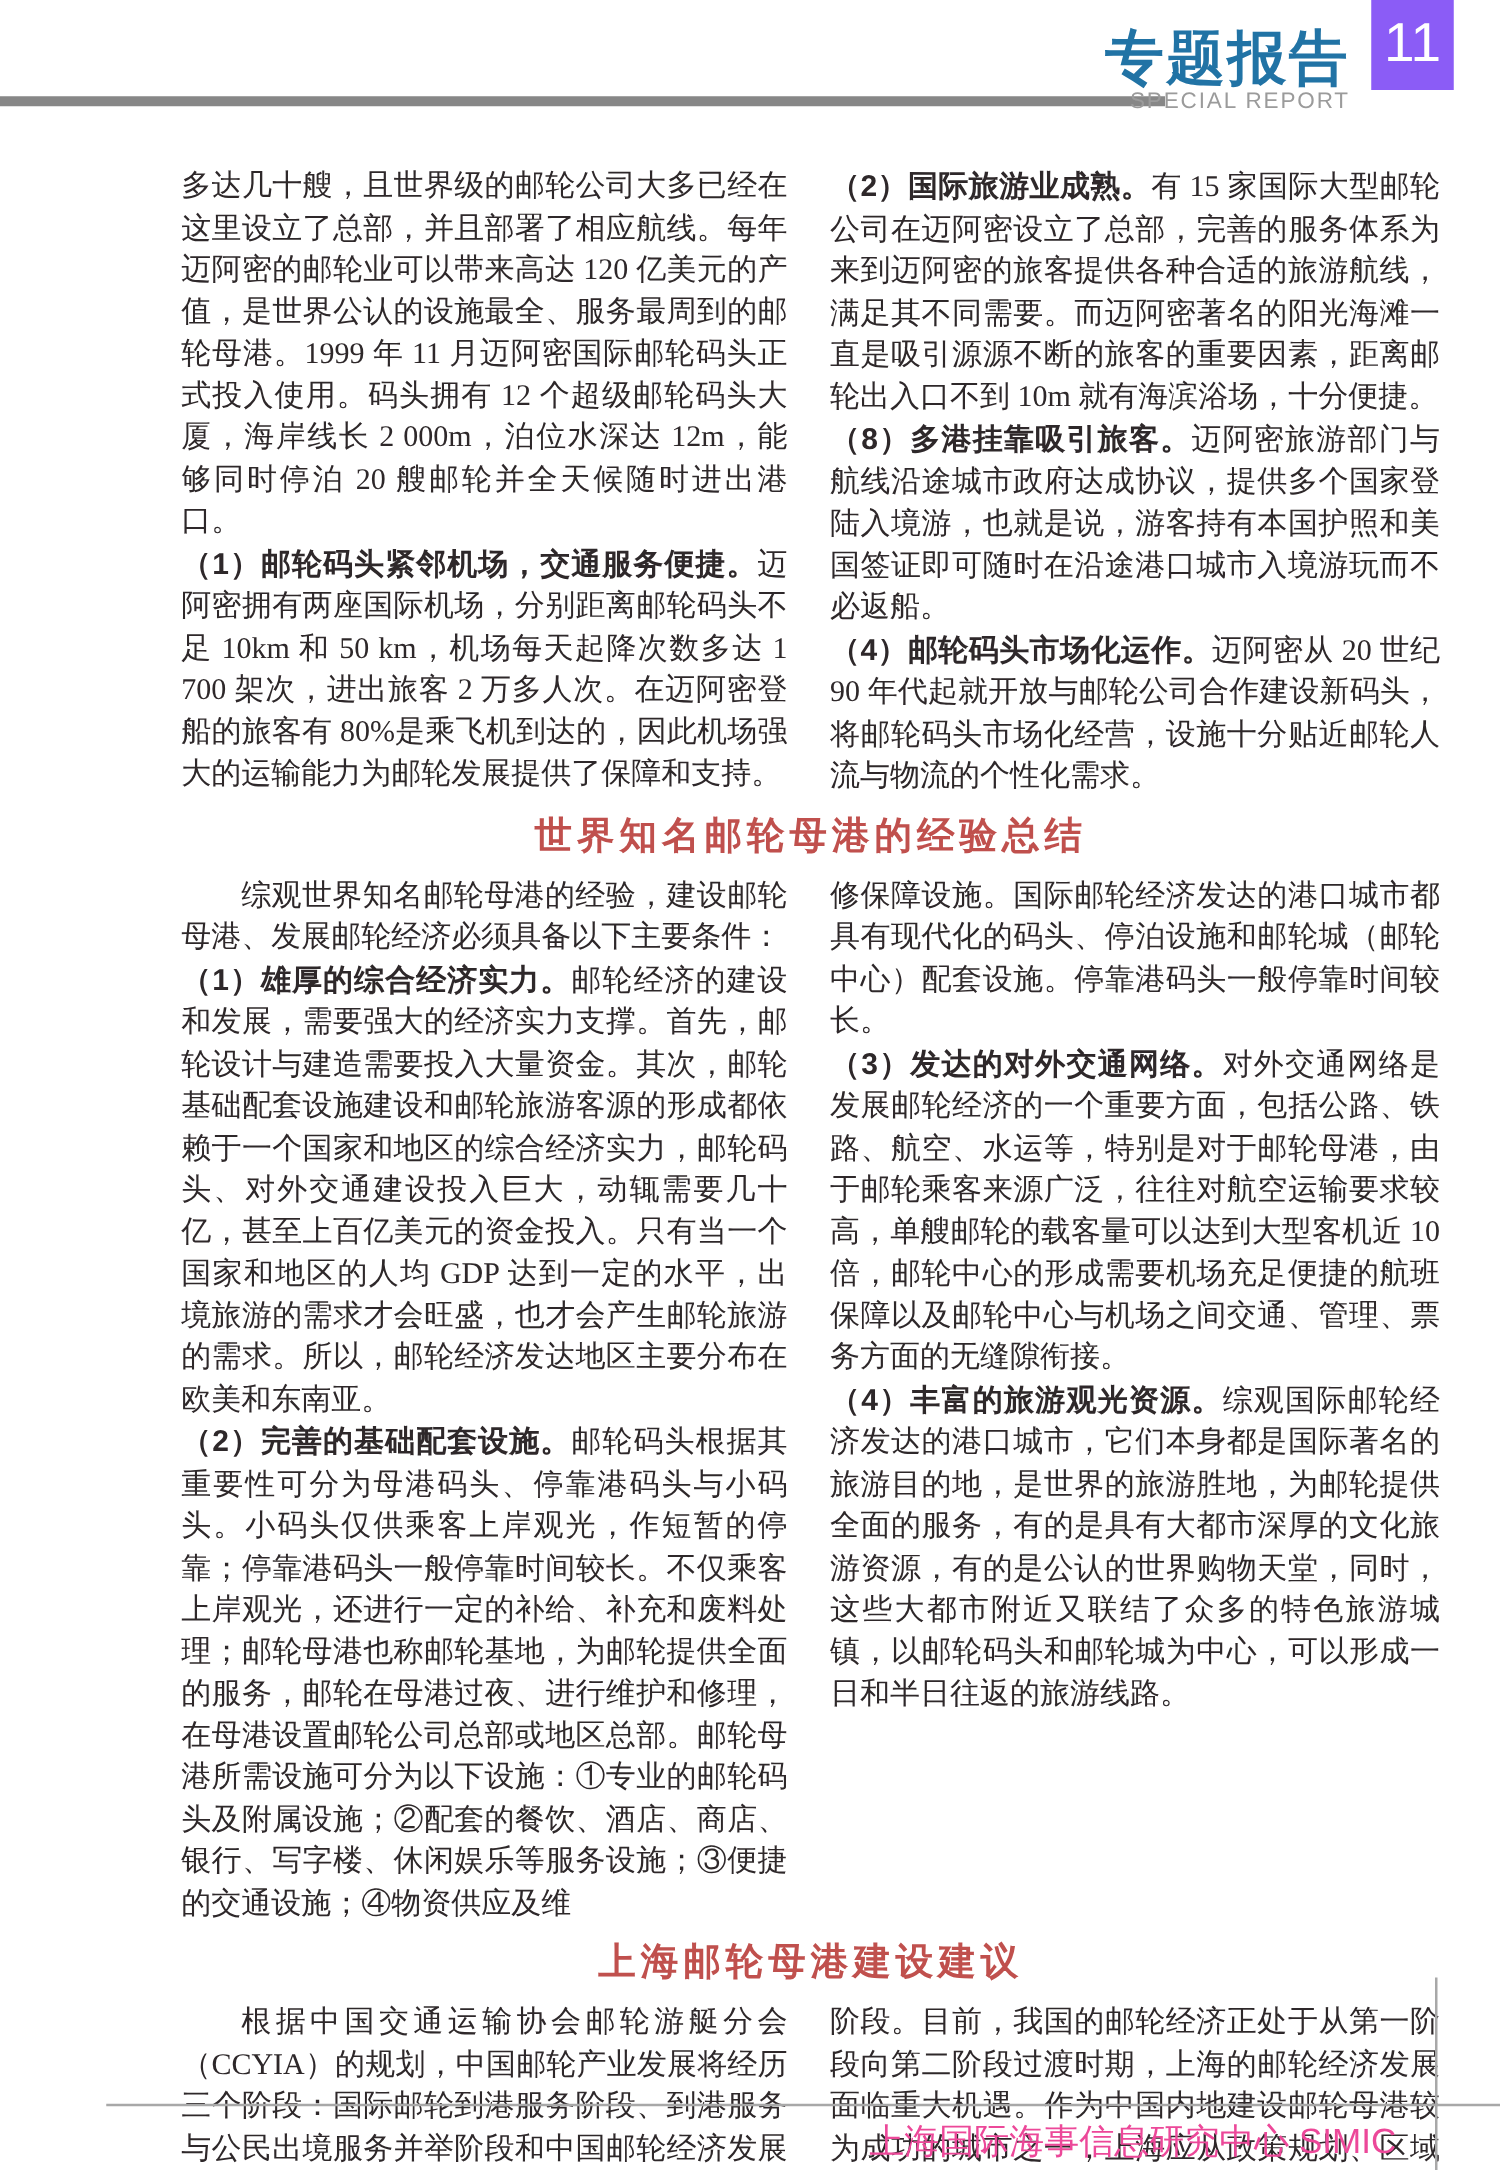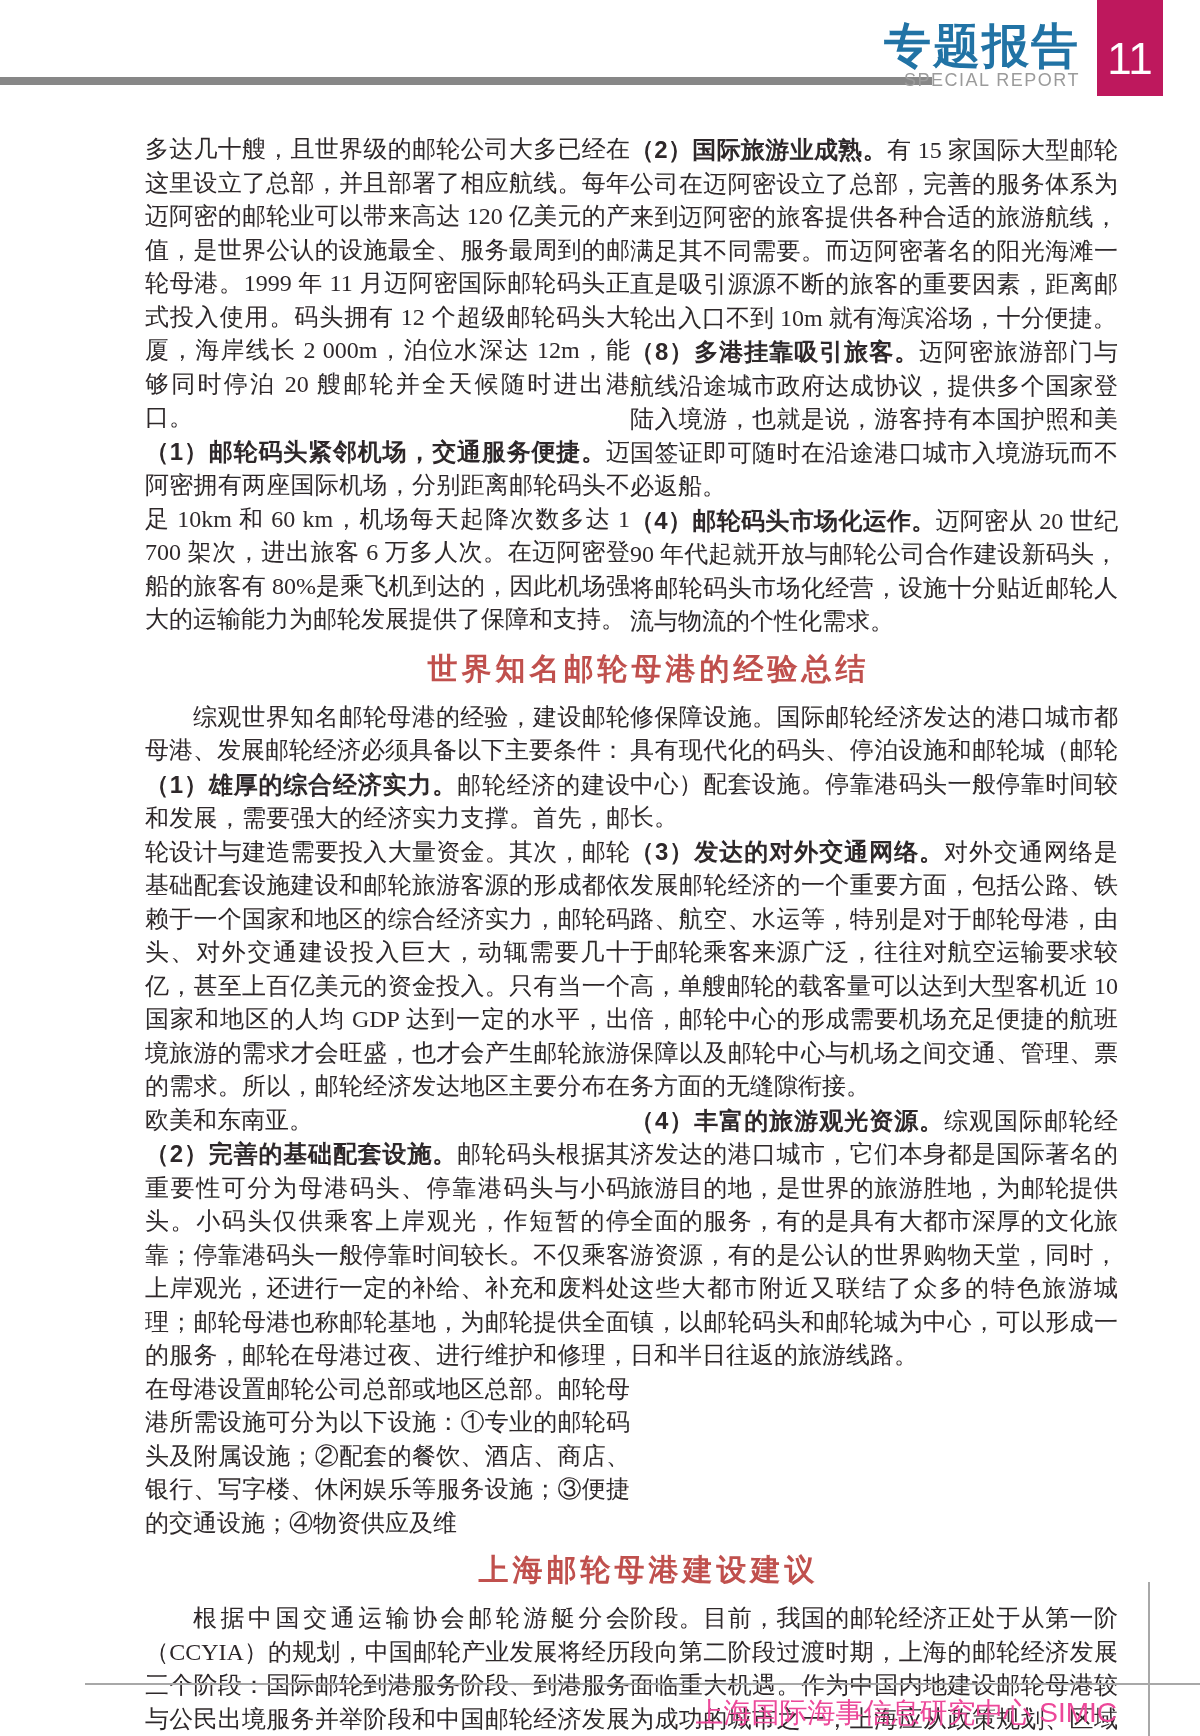--- a/index.html
+++ b/index.html
@@ -25,28 +25,28 @@
     font-weight:bold; font-size:47px; line-height:48px;
     color:#2173a5; letter-spacing:2px;padding-left:44px;
   }
   .title-en {
     font-family:"Liberation Sans", sans-serif;
     font-size:18px; line-height:18px; color:#9b9b9b;
     letter-spacing:1.5px; margin-top:1px;
   }
   .page-badge {
     position:absolute; left:1097px; top:0;
-    width:66px; height:96px; background:#be185d;
+    width:66px; height:72px; background:#8b5cf6;
     color:#ffffff; font-family:"Liberation Sans", sans-serif;
     font-size:44px; display:flex; align-items:flex-end; justify-content:center;
     padding-bottom:12px;
   }
   
   .content { position:absolute; top:133px; left:145px; width:1007px; }
-  .cols { display:flex; }
+  .cols { display:flex; gap:34px; }
   .col {
     font-size:24px; line-height:33.5px;
     text-align:justify; text-justify:inter-ideograph;
   }
   .col.left { width:485px; }
   .col.right { width:488px; }
   .para { text-align:justify; }
   .para.indent { text-indent:2em; }
   .lead { font-weight:bold; font-family:"Liberation Sans", sans-serif; }
   .red-heading {
@@ -82,21 +82,21 @@
     <div class="page-badge">
       <span>11</span>
     </div>
   </header>
 
   <main class="content">
 
     <section class="cols">
       <div class="col left">
           <div class="para"><span class="body-seg">多达几十艘，且世界级的邮轮公司大多已经在这里设立了总部，并且部署了相应航线。每年迈阿密的邮轮业可以带来高达 120 亿美元的产值，是世界公认的设施最全、服务最周到的邮轮母港。1999 年 11 月迈阿密国际邮轮码头正式投入使用。码头拥有 12 个超级邮轮码头大厦，海岸线长 2 000m，泊位水深达 12m，能够同时停泊 20 艘邮轮并全天候随时进出港口。</span></div>
-          <div class="para"><span class="lead">（1）邮轮码头紧邻机场，交通服务便捷。</span><span class="body-seg">迈阿密拥有两座国际机场，分别距离邮轮码头不足 10km 和 60 km，机场每天起降次数多达 1 700 架次，进出旅客 6 万多人次。在迈阿密登船的旅客有 80%是乘飞机到达的，因此机场强大的运输能力为邮轮发展提供了保障和支持。</span></div>
+          <div class="para"><span class="lead">（1）邮轮码头紧邻机场，交通服务便捷。</span><span class="body-seg">迈阿密拥有两座国际机场，分别距离邮轮码头不足 10km 和 50 km，机场每天起降次数多达 1 700 架次，进出旅客 2 万多人次。在迈阿密登船的旅客有 80%是乘飞机到达的，因此机场强大的运输能力为邮轮发展提供了保障和支持。</span></div>
         </div>
       <div class="col right">
           <div class="para"><span class="lead">（2）国际旅游业成熟。</span><span class="body-seg">有 15 家国际大型邮轮公司在迈阿密设立了总部，完善的服务体系为来到迈阿密的旅客提供各种合适的旅游航线，满足其不同需要。而迈阿密著名的阳光海滩一直是吸引源源不断的旅客的重要因素，距离邮轮出入口不到 10m 就有海滨浴场，十分便捷。</span></div>
           <div class="para"><span class="lead">（8）多港挂靠吸引旅客。</span><span class="body-seg">迈阿密旅游部门与航线沿途城市政府达成协议，提供多个国家登陆入境游，也就是说，游客持有本国护照和美国签证即可随时在沿途港口城市入境游玩而不必返船。</span></div>
           <div class="para"><span class="lead">（4）邮轮码头市场化运作。</span><span class="body-seg">迈阿密从 20 世纪 90 年代起就开放与邮轮公司合作建设新码头，将邮轮码头市场化经营，设施十分贴近邮轮人流与物流的个性化需求。</span></div>
         </div>
     </section>
 
     <h2 class="red-heading">世界知名邮轮母港的经验总结</h2>
 

